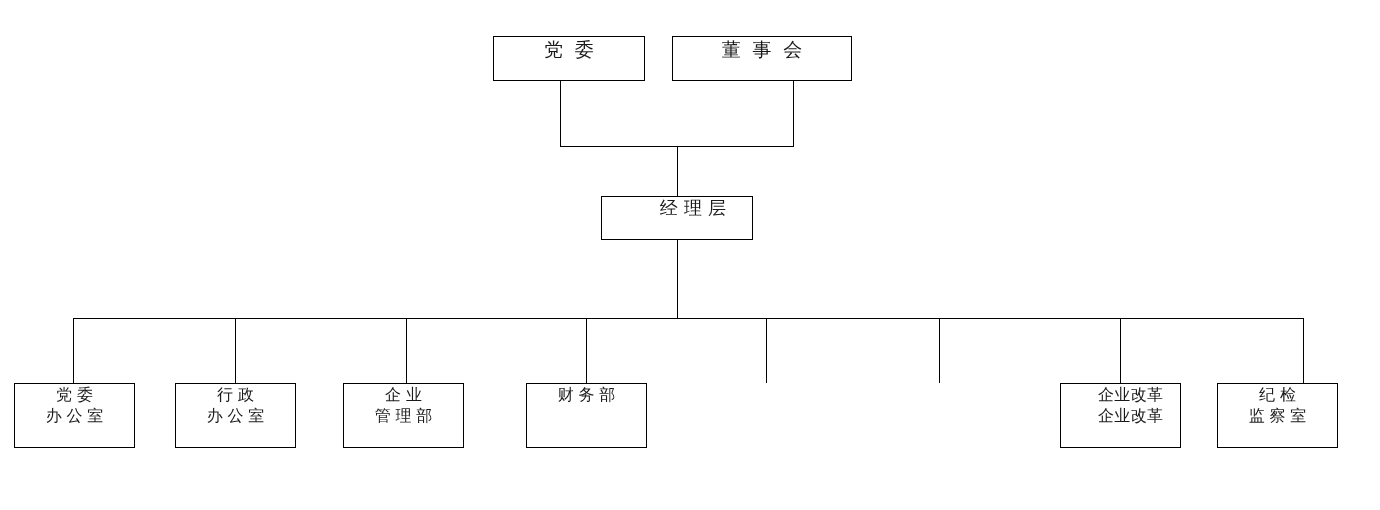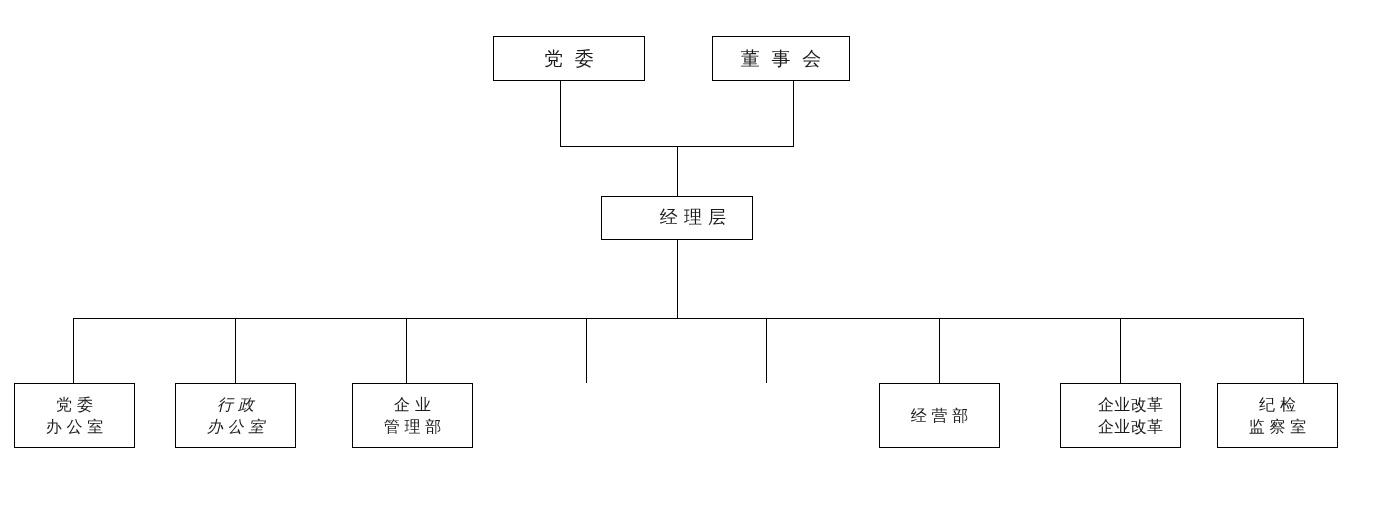--- a/index.html
+++ b/index.html
@@ -20,38 +20,37 @@
     overflow: hidden;
   }
   .node-box {
     position: absolute;
     box-sizing: border-box;
     border: 1px solid #000000;
     background: #ffffff;
     display: flex;
     flex-direction: column;
     align-items: center;
-    justify-content: center;
     text-align: center;
     color: #1a1a1a;
   }
   .node-label {
     display: block;
     white-space: nowrap;
     line-height: 1.32;
   }
   
   .level-top {
     top: 36px;
     height: 45px;
     font-size: 19px;
   }
   .level-top .node-label { letter-spacing: 0.62em; text-indent: 0.62em; }
   #node-party-committee { left: 493px; width: 152px; }
-  #node-board           { left: 712px; width: 138px; }
+  #node-board           { left: 672px; width: 180px; }
   
   #node-management {
     left: 601px;
     top: 196px;
     width: 152px;
     height: 44px;
     font-size: 18px;
   }
   #node-management .node-label { letter-spacing: 0.34em; text-indent: 0.34em; margin-left: 32px; }
   
@@ -107,35 +106,35 @@
   <div class="conn-v" style="left:766px;  top:318px; height:65px;"></div>
   <div class="conn-v" style="left:939px;  top:318px; height:65px;"></div>
   <div class="conn-v" style="left:1120px; top:318px; height:65px;"></div>
   <div class="conn-v" style="left:1303px; top:318px; height:65px;"></div>
 
   <div class="node-box level-dept" style="left:14px;">
     <span class="node-label">党委</span>
     <span class="node-label">办公室</span>
   </div>
 
-  <div class="node-box level-dept" style="left:175px;font-style:italic;">
+  <div class="node-box level-dept" style="left:175px;">
     <span class="node-label">行政</span>
     <span class="node-label">办公室</span>
   </div>
 
-  <div class="node-box level-dept" style="left:352px;">
+  <div class="node-box level-dept" style="left:343px;">
     <span class="node-label">企业</span>
     <span class="node-label">管理部</span>
   </div>
 
+  <div class="node-box level-dept" style="left:526px;">
+    <span class="node-label">财务部</span>
+  </div>
 
 
-  <div class="node-box level-dept" style="left:879px;">
-    <span class="node-label">经营部</span>
-  </div>
 
   <div class="node-box level-dept tight" style="left:1060px;">
     <span class="node-label">企业改革</span>
     <span class="node-label">企业改革</span>
   </div>
 
   <div class="node-box level-dept" style="left:1217px;">
     <span class="node-label">纪检</span>
     <span class="node-label">监察室</span>
   </div>

